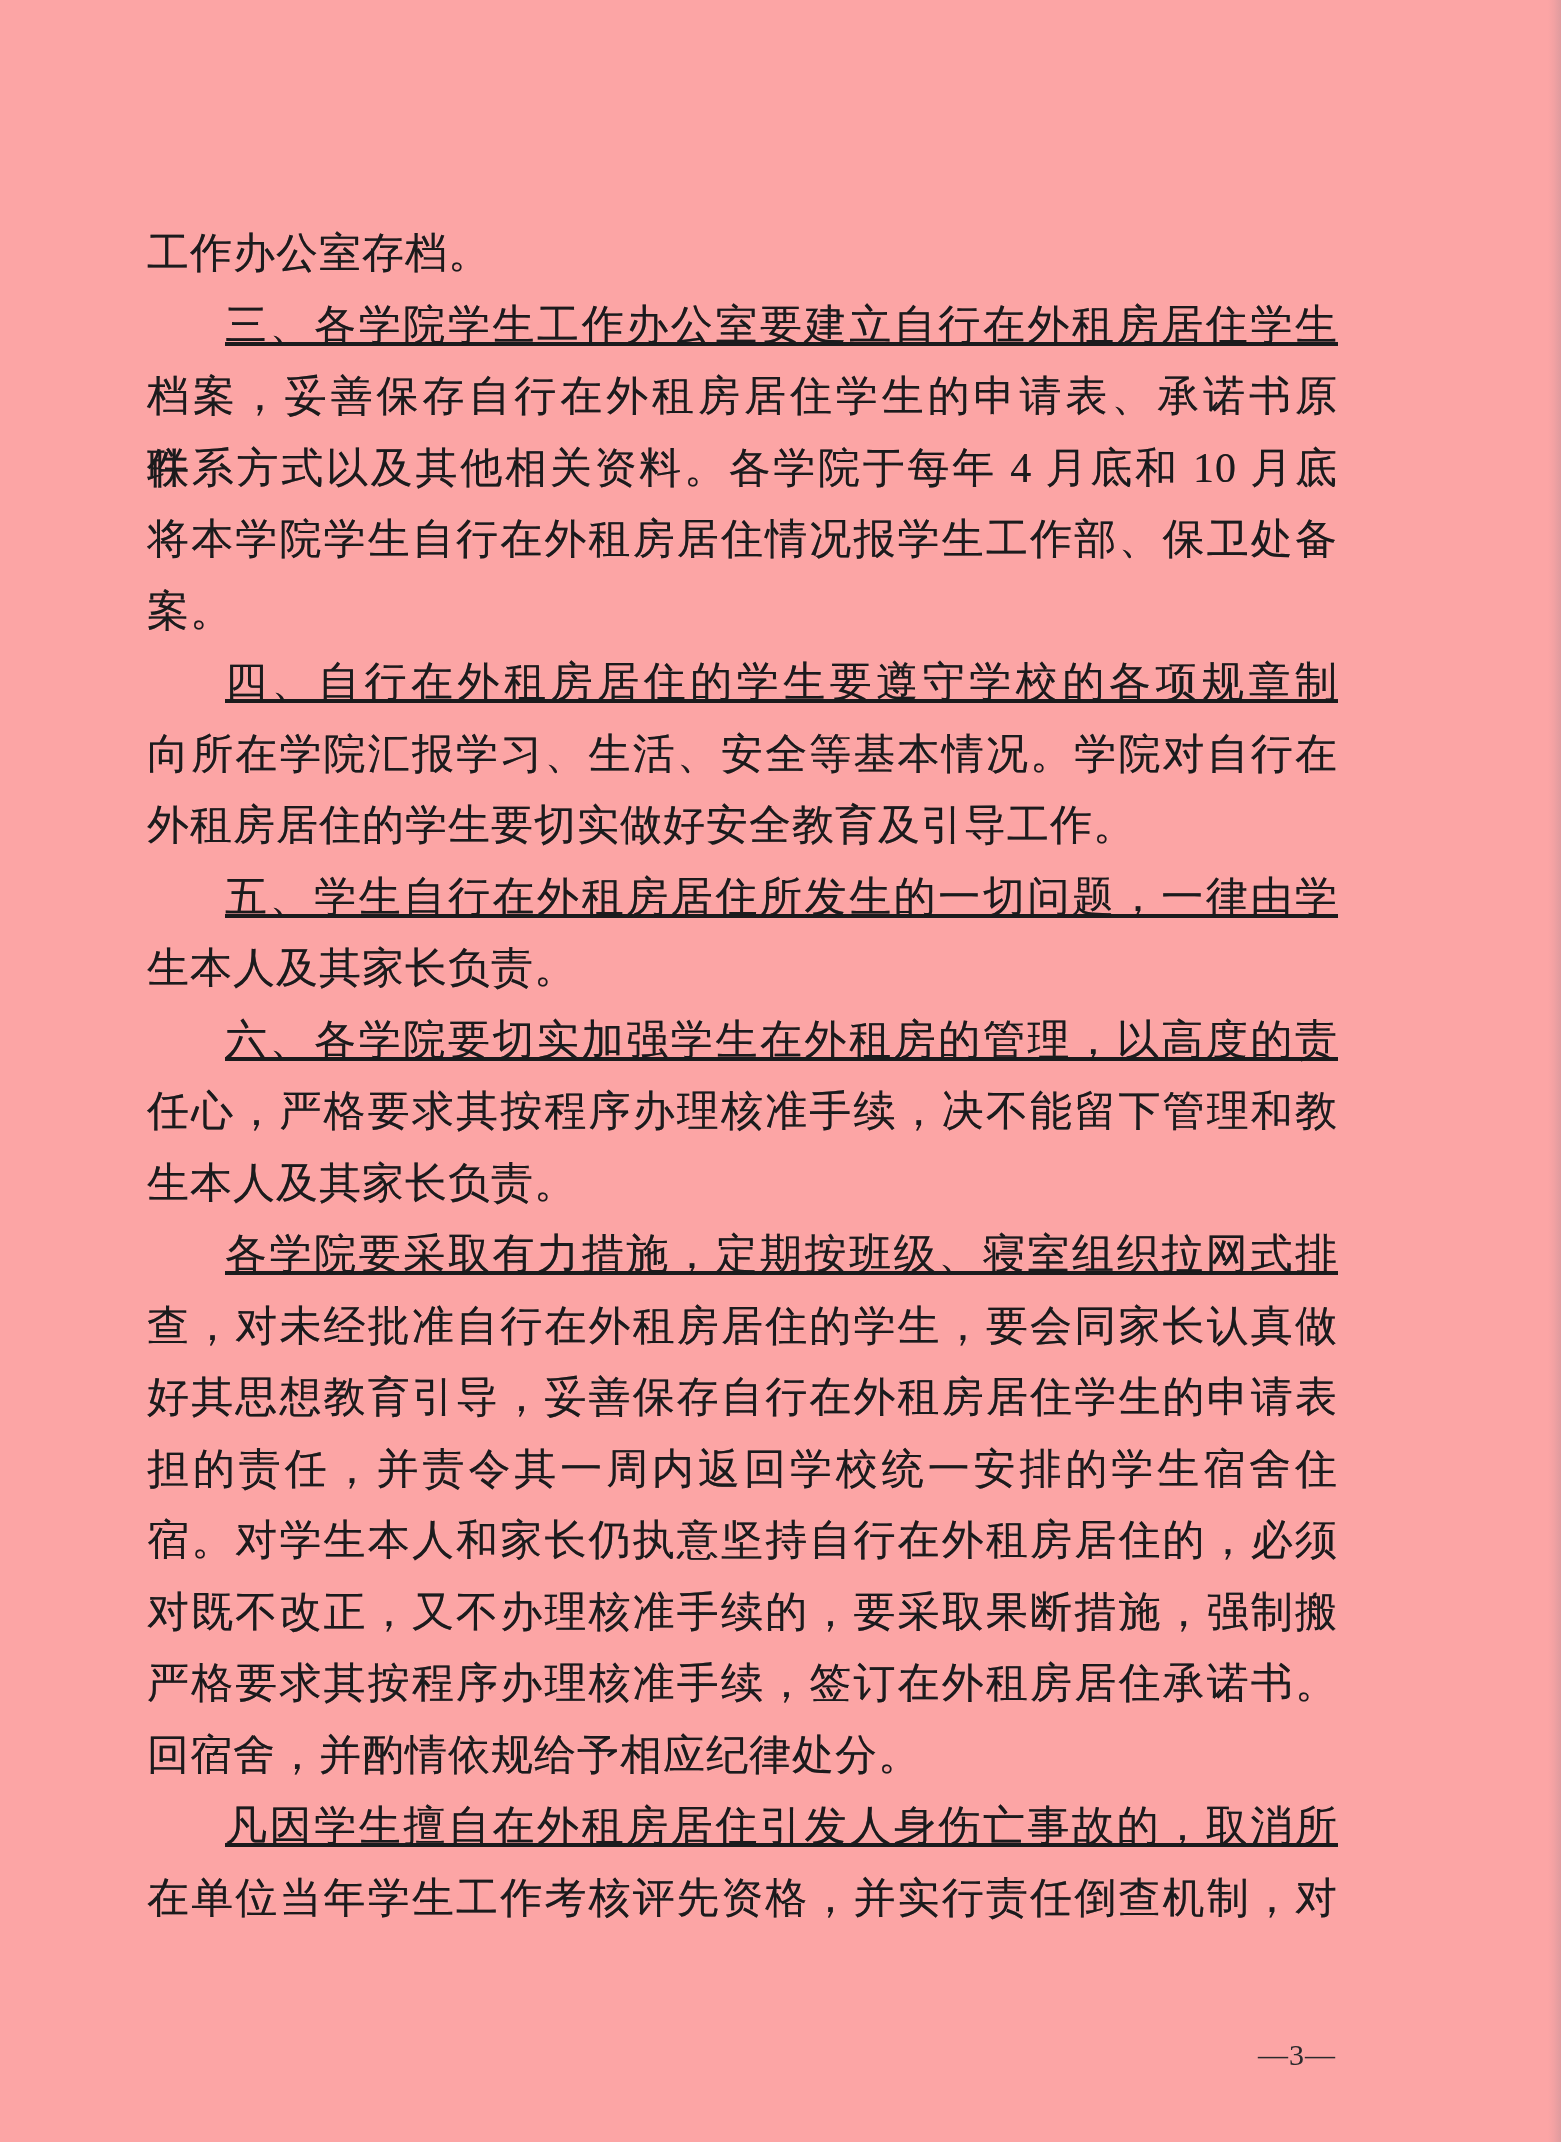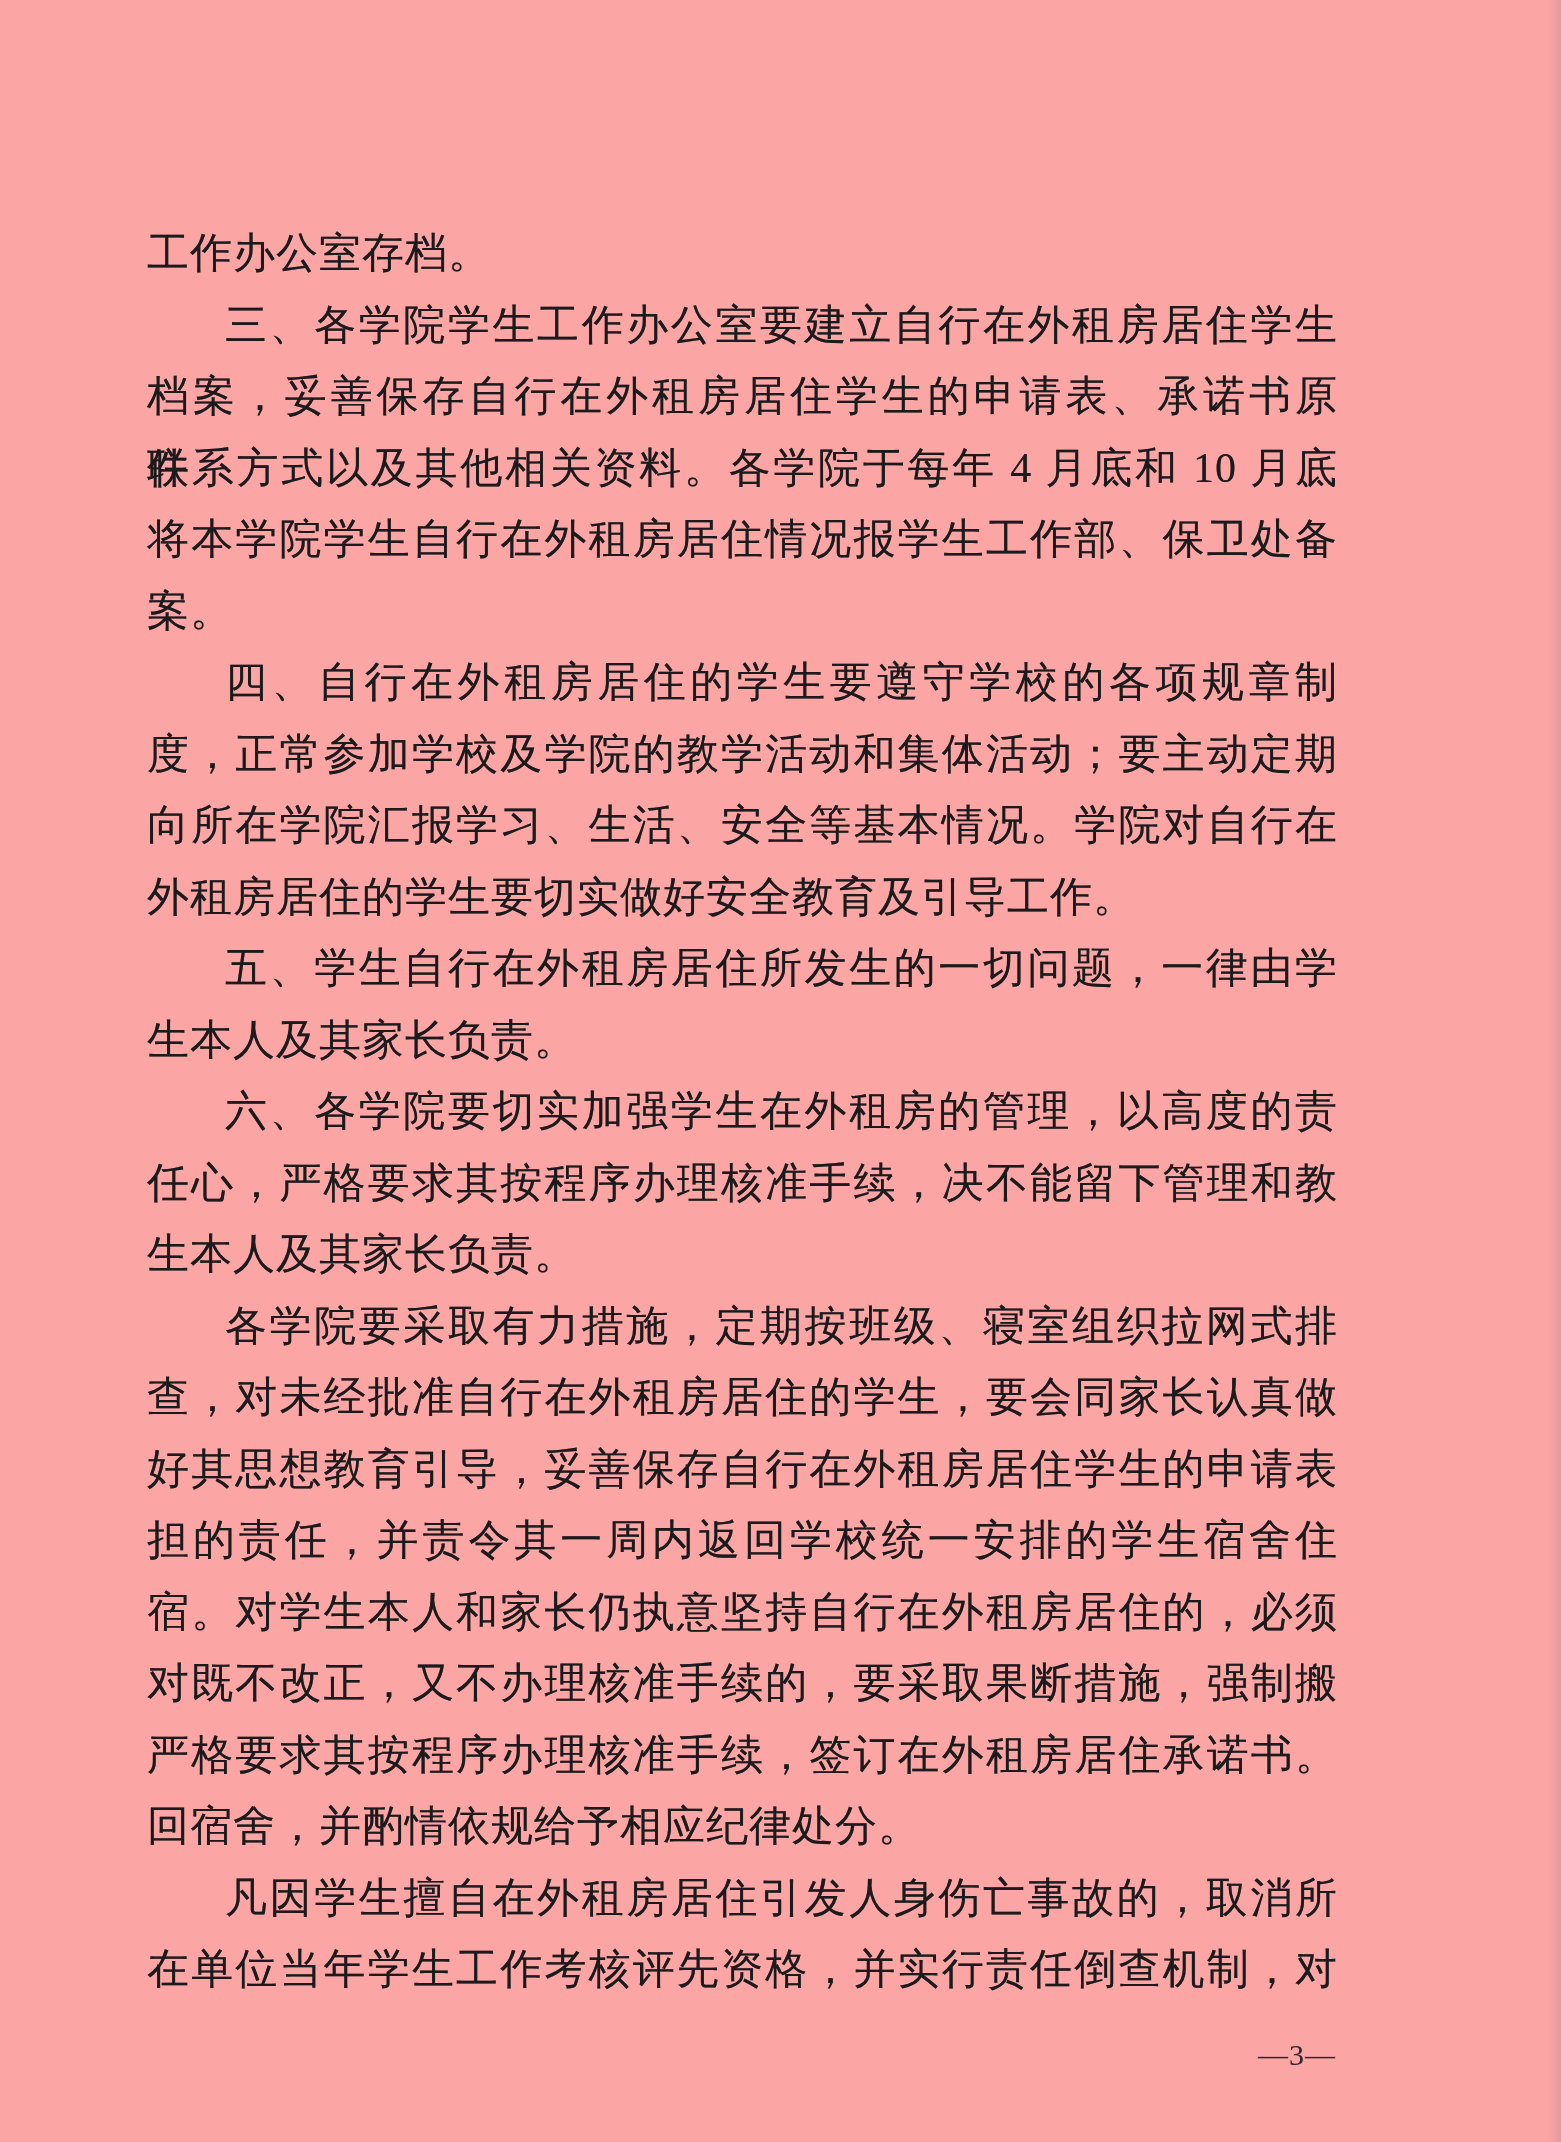--- a/index.html
+++ b/index.html
@@ -46,20 +46,21 @@
     
     text-shadow: 0 0 0.4px rgba(20,20,20,0.55);
   }
   .line.justify {
     text-align: justify;
     text-align-last: justify;
     text-justify: inter-character;
   }
   .line.indent {
     text-indent: 78px;
+    text-decoration: underline;
   }
   .page-number {
     position: absolute;
     top: 2038px;
     left: 1258px;
     width: 90px;
     font-size: 30px;
     letter-spacing: 1px;
     color: #2a2a2c;
     text-align: left;
@@ -71,21 +72,20 @@
 <div class="page">
   <div class="doc-body">
 
   <div class="line">工作办公室存档。</div>
       <div class="line justify indent">三、各学院学生工作办公室要建立自行在外租房居住学生</div>
       <div class="line justify">档案，妥善保存自行在外租房居住学生的申请表、承诺书原件、</div>
       <div class="line justify">联系方式以及其他相关资料。各学院于每年 4 月底和 10 月底</div>
       <div class="line justify">将本学院学生自行在外租房居住情况报学生工作部、保卫处备</div>
       <div class="line">案。</div>
       <div class="line justify indent">四、自行在外租房居住的学生要遵守学校的各项规章制</div>
-      <div class="line justify">度，正常参加学校及学院的教学活动和集体活动；要主动定期</div>
       <div class="line justify">向所在学院汇报学习、生活、安全等基本情况。学院对自行在</div>
       <div class="line">外租房居住的学生要切实做好安全教育及引导工作。</div>
       <div class="line justify indent">五、学生自行在外租房居住所发生的一切问题，一律由学</div>
       <div class="line">生本人及其家长负责。</div>
       <div class="line justify indent">六、各学院要切实加强学生在外租房的管理，以高度的责</div>
       <div class="line justify">任心，严格要求其按程序办理核准手续，决不能留下管理和教</div>
       <div class="line">生本人及其家长负责。</div>
       <div class="line justify indent">各学院要采取有力措施，定期按班级、寝室组织拉网式排</div>
       <div class="line justify">查，对未经批准自行在外租房居住的学生，要会同家长认真做</div>
       <div class="line justify">好其思想教育引导，妥善保存自行在外租房居住学生的申请表</div>

